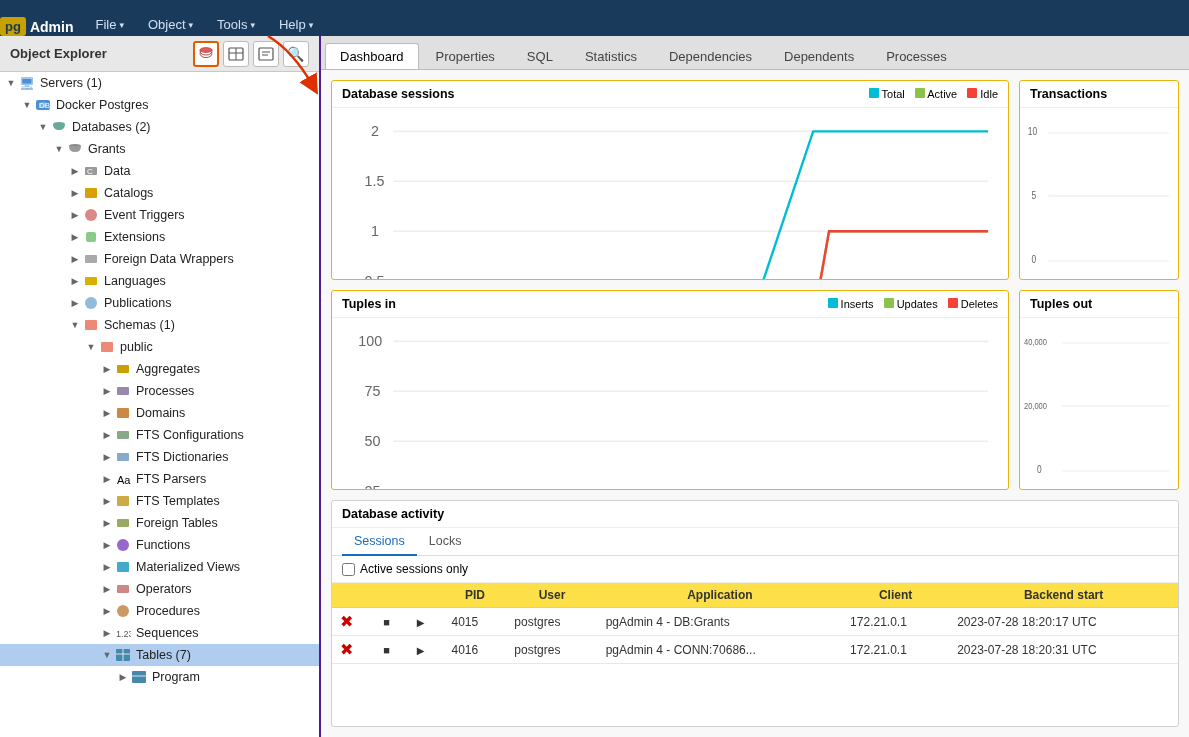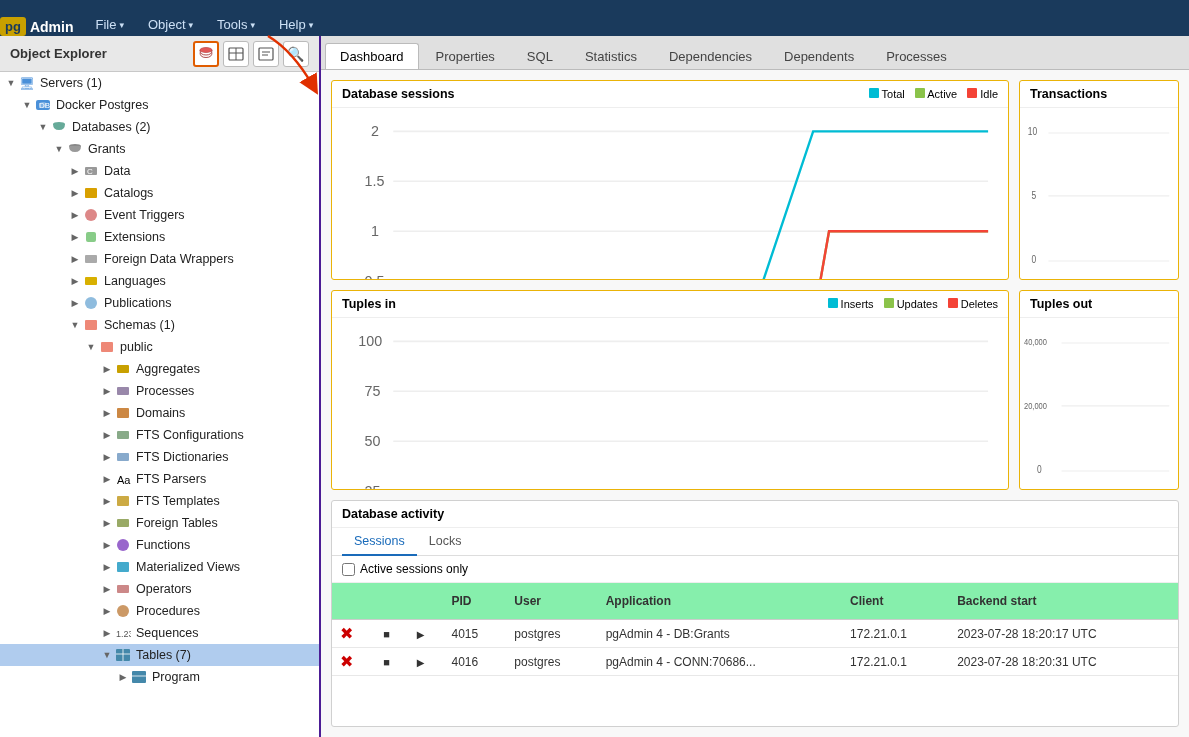--- a/index.html
+++ b/index.html
@@ -229,23 +229,23 @@
       display: flex;
       align-items: center;
       gap: 8px;
       border-bottom: 1px solid #eee;
       flex-shrink: 0;
     }
     .checkbox-wrap { display: flex; align-items: center; gap: 5px; }
     .activity-table { flex: 1; overflow: auto; }
     table { width: 100%; border-collapse: collapse; font-size: 12px; }
     th {
-      background: #86efac;
-      text-align: left;
-      padding: 11px 8px;
+      background: #fde047;
+      text-align: center;
+      padding: 5px 8px;
       border-bottom: 1px solid #ccc;
       font-weight: 600;
       color: #333;
       white-space: nowrap;
     }
     td {
       padding: 4px 8px;
       border-bottom: 1px solid #e8e8e8;
       color: #333;
       white-space: nowrap;

